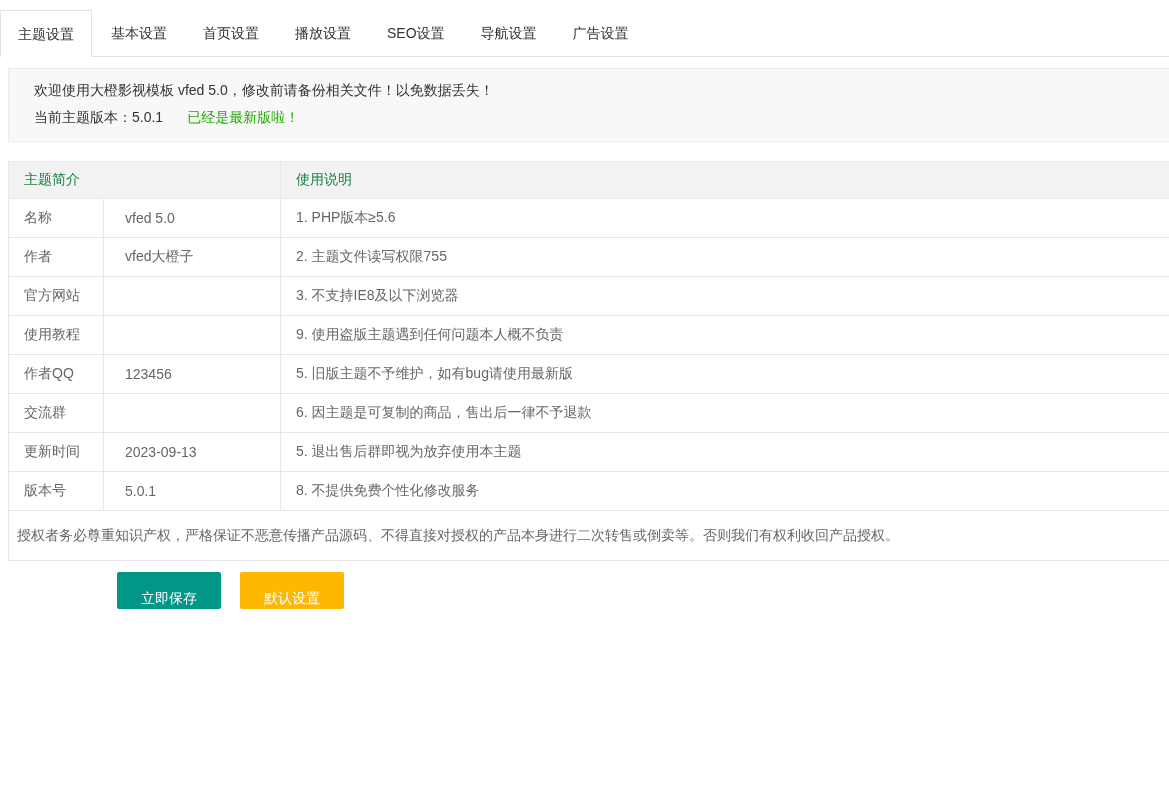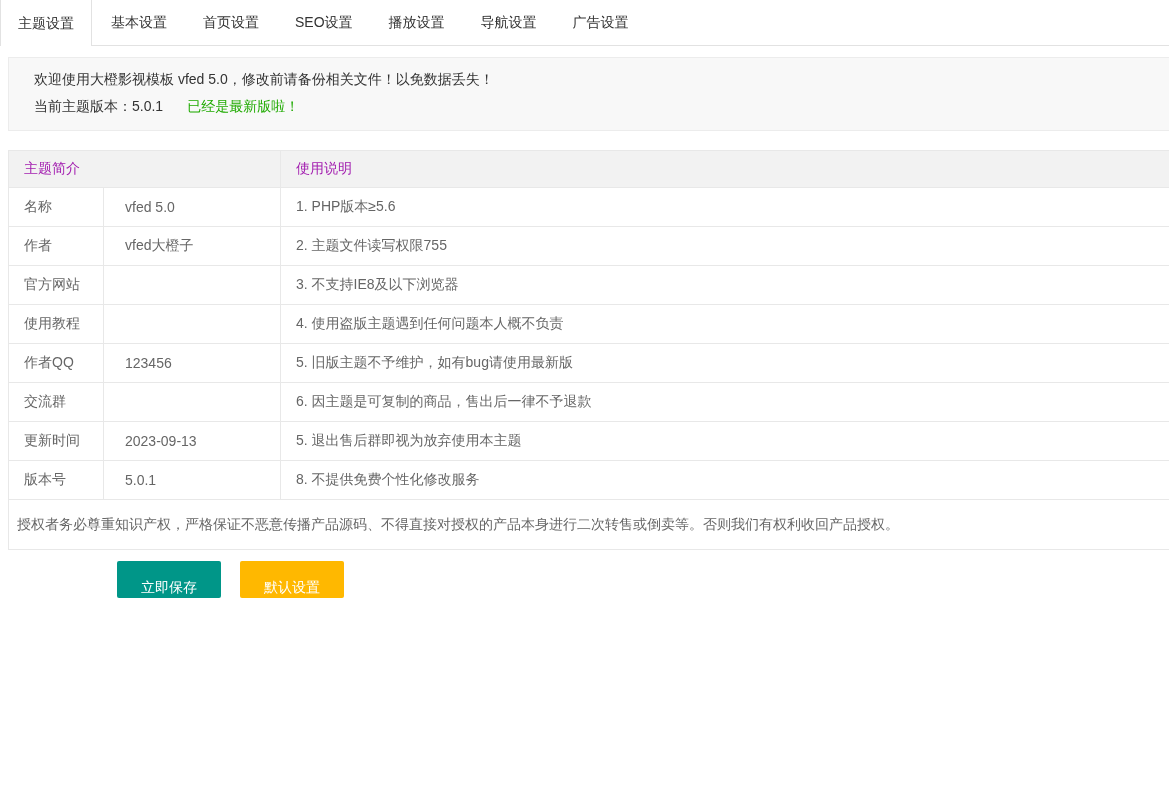--- a/index.html
+++ b/index.html
@@ -9,21 +9,21 @@
     font-family: "Liberation Sans", "DejaVu Sans", sans-serif;
     font-size: 14px;
     color: #666;
     overflow: hidden;
   }
 
   
   .tabbar {
     display: flex;
     align-items: flex-end;
-    height: 46px;
+    height: 57px;
     border-bottom: 1px solid #e2e2e2;
     padding-top: 10px;
   }
   .tab {
     display: inline-block;
     height: 46px;
     line-height: 46px;
     padding: 0 17px;
     margin-right: 2px;
     color: #333;
@@ -70,21 +70,21 @@
     text-align: left;
     vertical-align: middle;
     color: #666;
     white-space: nowrap;
     overflow: hidden;
   }
   table.info thead th {
     background: #f2f2f2;
     height: 37px;
     padding: 0 15px;
-    color: #a21caf;
+    color: #15803d;
   }
   table.info tbody td {
     height: 39px;
     padding: 0 15px;
     background: #fff;
   }
   table.info td.val { padding-left: 21px; }
   table.info tfoot td {
     height: 50px;
     padding: 0 8px;
@@ -111,22 +111,22 @@
   .btn-save   { background: #009688; }
   .btn-reset  { background: #FFB800; margin-left: 15px; }
 </style>
 </head>
 <body>
 
 <div class="tabbar">
   <div class="tab active">主题设置</div>
   <div class="tab">基本设置</div>
   <div class="tab">首页设置</div>
+  <div class="tab">播放设置</div>
   <div class="tab">SEO设置</div>
-  <div class="tab">播放设置</div>
   <div class="tab">导航设置</div>
   <div class="tab">广告设置</div>
 </div>
 
 <div class="content">
 
   <div class="notice">
     <div>欢迎使用大橙影视模板 vfed 5.0，修改前请备份相关文件！以免数据丢失！</div>
     <div>
       <span>当前主题版本：5.0.1</span><span class="hl">已经是最新版啦！</span>
@@ -157,21 +157,21 @@
         <td>2. 主题文件读写权限755</td>
       </tr>
       <tr>
         <td>官方网站</td>
         <td class="val"></td>
         <td>3. 不支持IE8及以下浏览器</td>
       </tr>
       <tr>
         <td>使用教程</td>
         <td class="val"></td>
-        <td>4. 使用盗版主题遇到任何问题本人概不负责</td>
+        <td>9. 使用盗版主题遇到任何问题本人概不负责</td>
       </tr>
       <tr>
         <td>作者QQ</td>
         <td class="val">123456</td>
         <td>5. 旧版主题不予维护，如有bug请使用最新版</td>
       </tr>
       <tr>
         <td>交流群</td>
         <td class="val"></td>
         <td>6. 因主题是可复制的商品，售出后一律不予退款</td>

